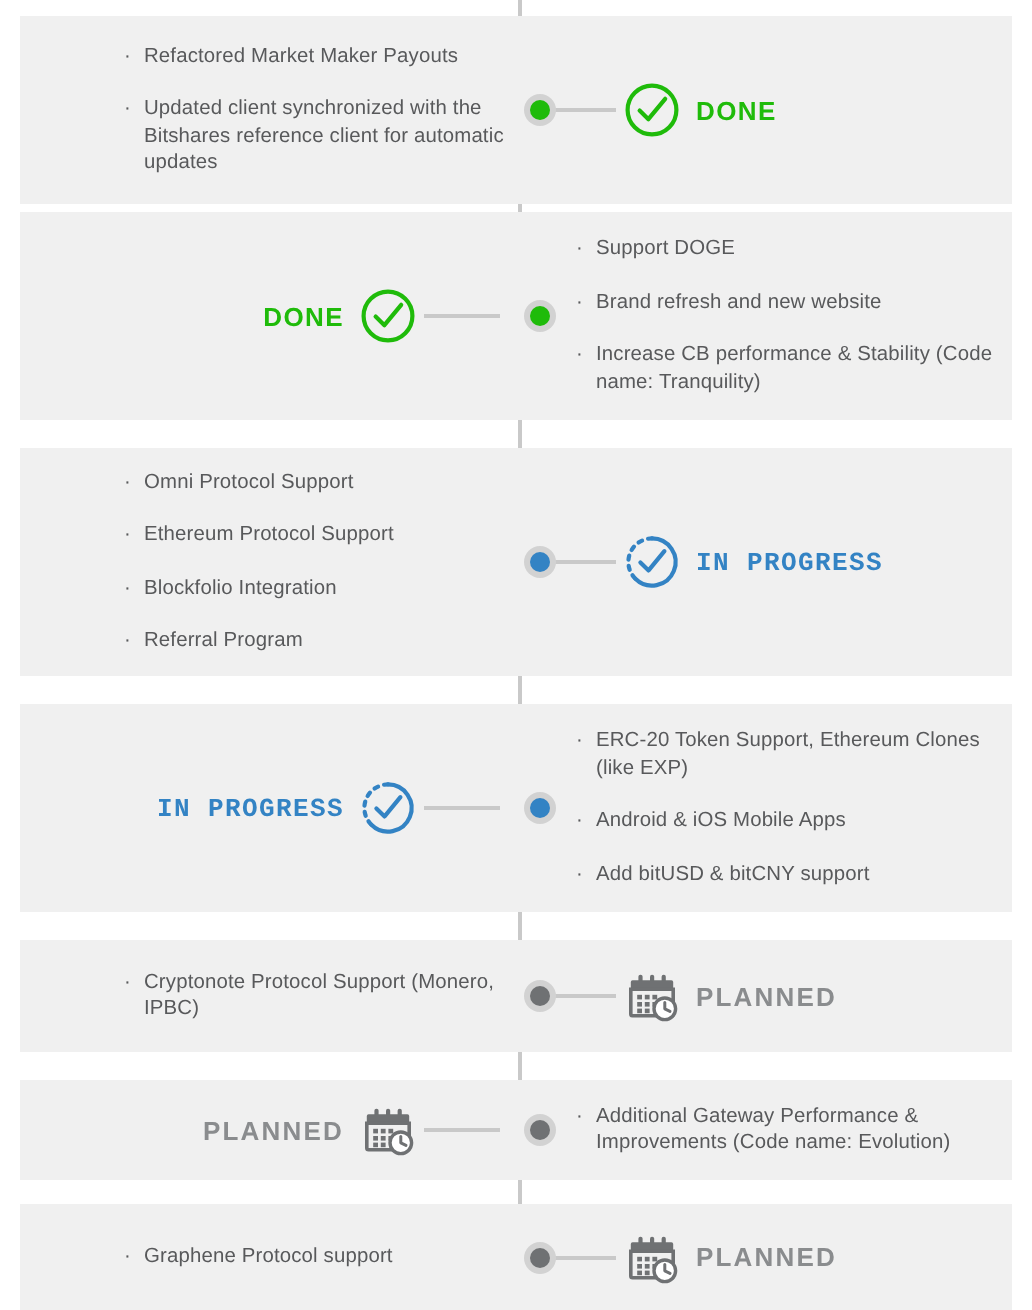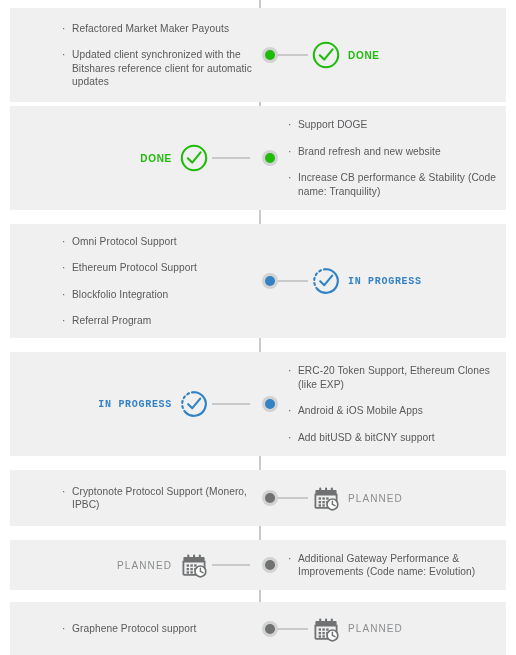--- a/index.html
+++ b/index.html
@@ -96,31 +96,31 @@
   .icon-box {
     width: 30px;
     height: 30px;
     flex: none;
     display: block;
   }
   .marker.side-right .icon-box { margin-left: 3px; }
   .marker.side-left  .icon-box { margin-right: 3px; }
 
   .status-label {
-    font-size: 10px;
+    font-size: 13px;
     font-weight: bold;
     letter-spacing: 0.7px;
     white-space: nowrap;
   }
   .marker.side-right .status-label { margin-left: 7px; }
   .marker.side-left  .status-label { margin-right: 7px; }
 
   .status-done        { color: #1fbb0a; }
   .status-in-progress { color: #3383c4; font-family: Liberation Mono, monospace; }
-  .status-planned     { color: #8a8c8e; font-weight: normal; letter-spacing: 1.1px; }
+  .status-planned     { color: #8a8c8e; font-weight: bold; letter-spacing: 1.1px; }
 
   
   .spine-dot {
     position: absolute;
     left: 252px;
     top: 50%;
     width: 16px;
     height: 16px;
     margin-top: -8px;
     border-radius: 50%;

